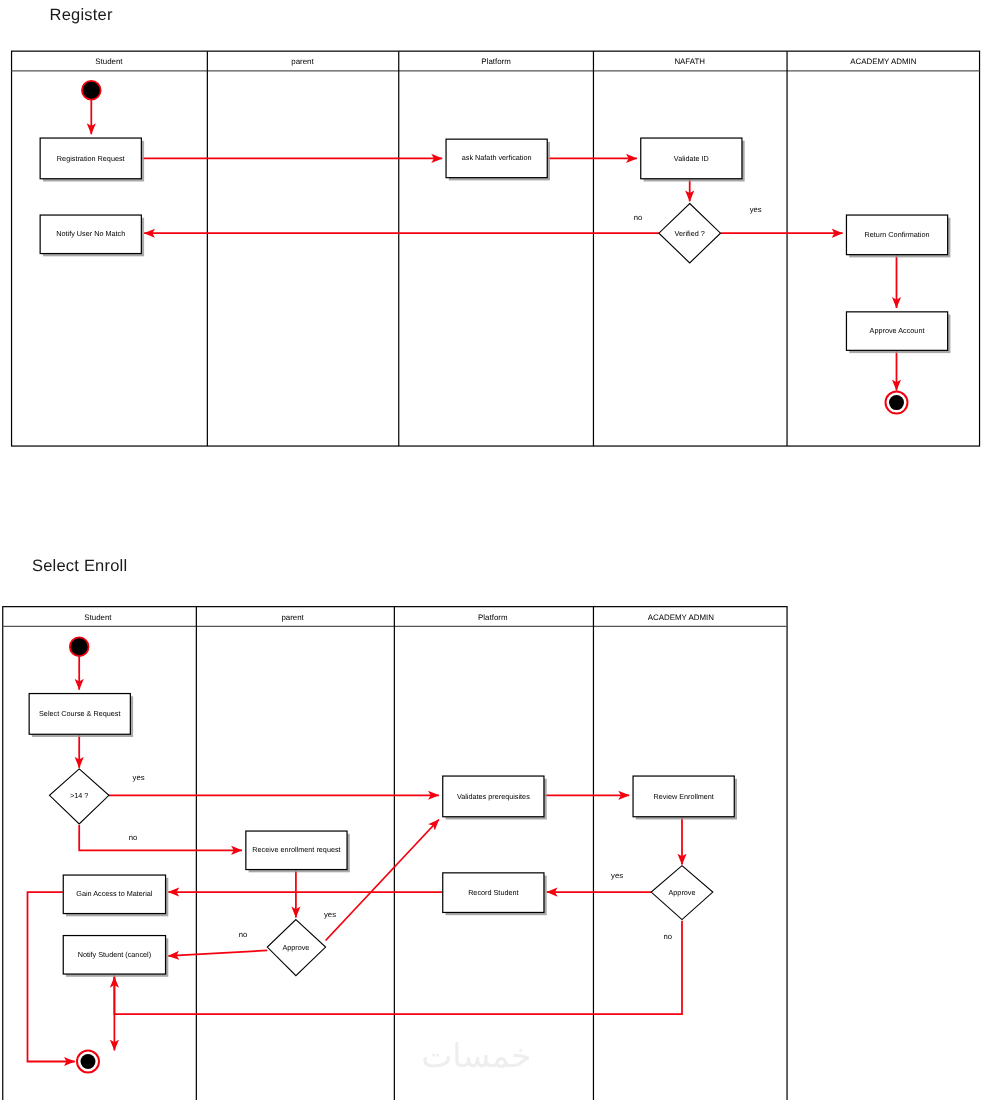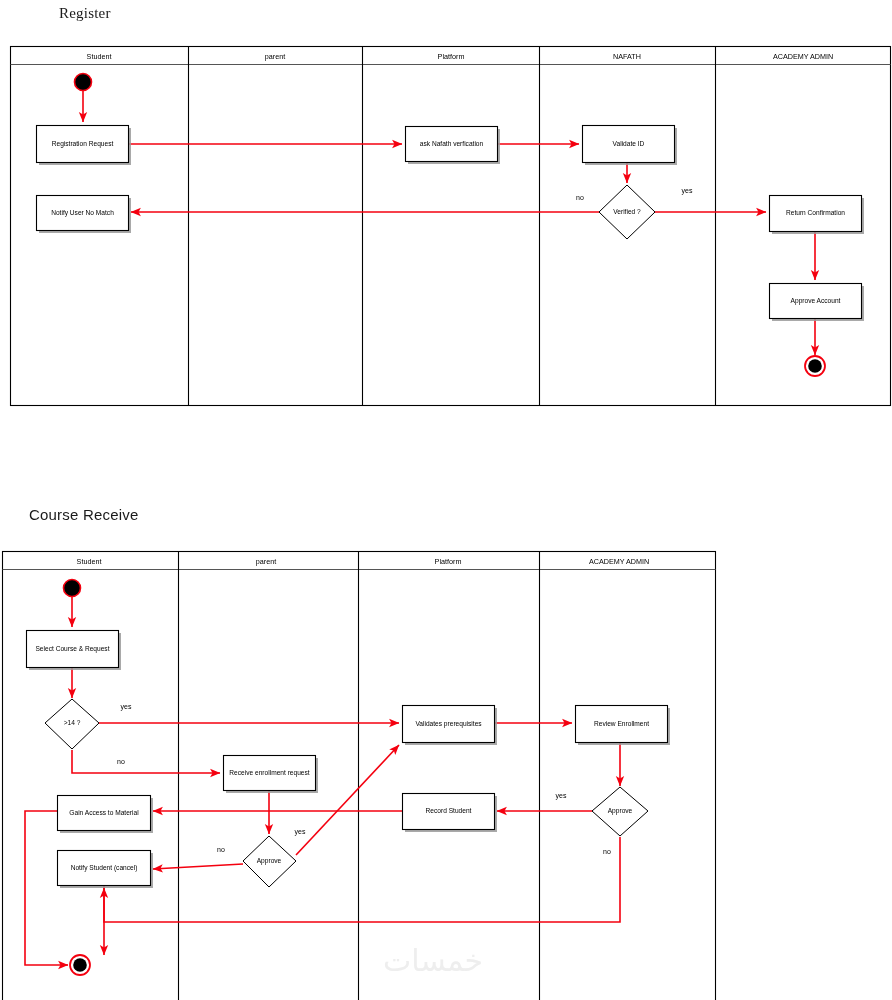--- a/index.html
+++ b/index.html
@@ -39,23 +39,23 @@
   .watermark{
     position:absolute;color:#eeeeee;font-size:30px;letter-spacing:1px;
     font-family:"DejaVu Sans",sans-serif;user-select:none;
   }
 </style>
 </head>
 <body>
 
 <div class="page">
 
-  <div class="diagram-title" style="left:59px;top:5px;font-family:Liberation Serif, serif;">Register</div>
-
-  <div class="diagram-title" style="left:29px;top:506px;">Course Receive</div>
+  <div class="diagram-title" style="left:45px;top:5px;">Register</div>
+
+  <div class="diagram-title" style="left:29px;top:506px;">Select Enroll</div>
 
   <div class="watermark" style="left:383px;top:943px;">خمسات</div>
 
   <svg class="canvas" xmlns="http://www.w3.org/2000/svg">
     <defs>
       <marker id="ar" markerWidth="7" markerHeight="7" refX="6.2" refY="3" orient="auto" markerUnits="strokeWidth">
         <path d="M0,0.4 L6.4,3 L0,5.6 L1.5,3 Z" fill="#f4000f"></path>
       </marker>
     </defs>
 

